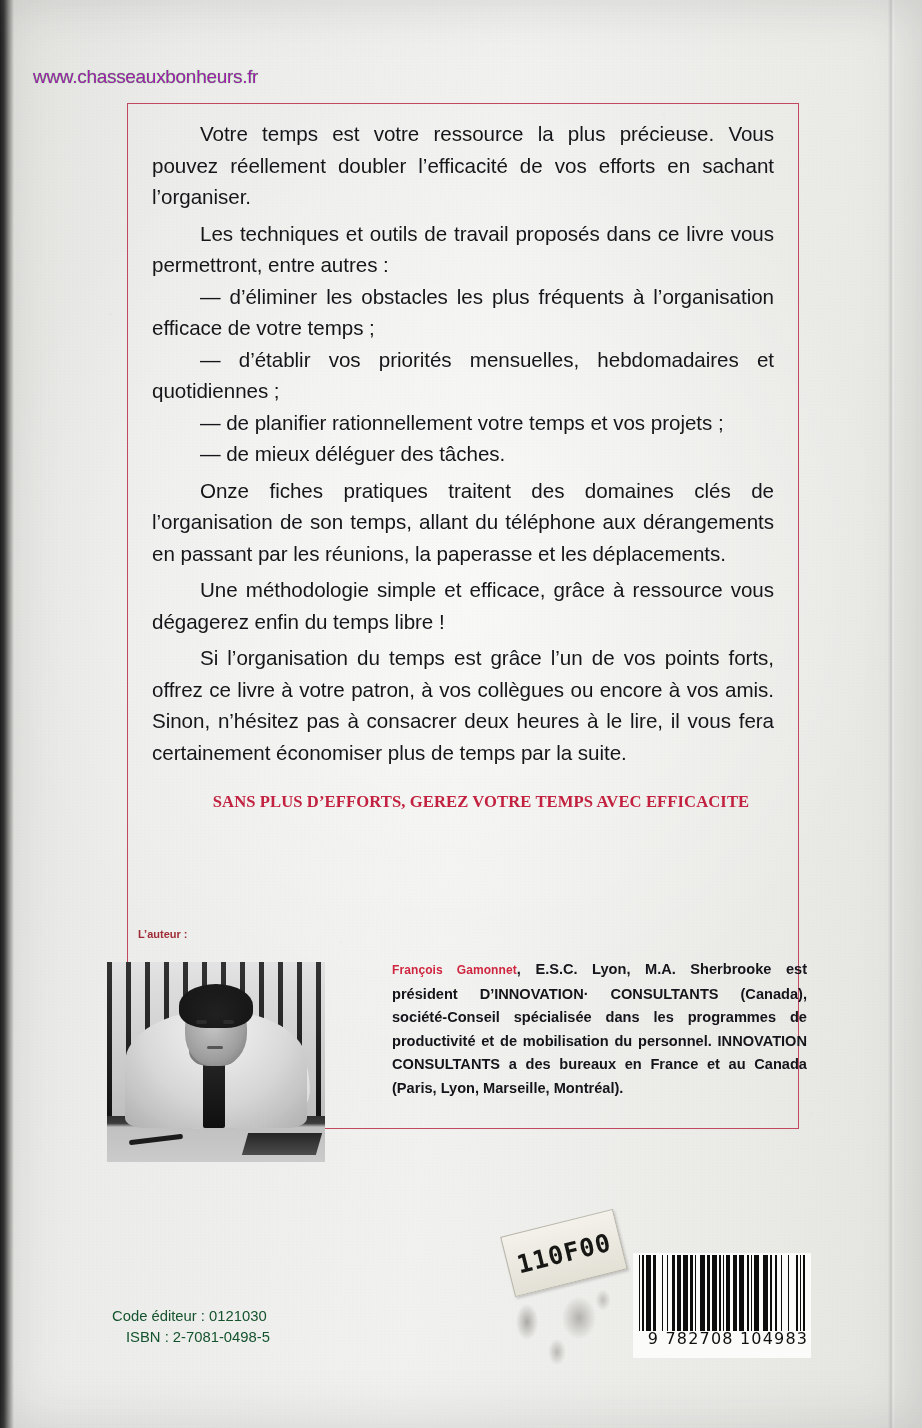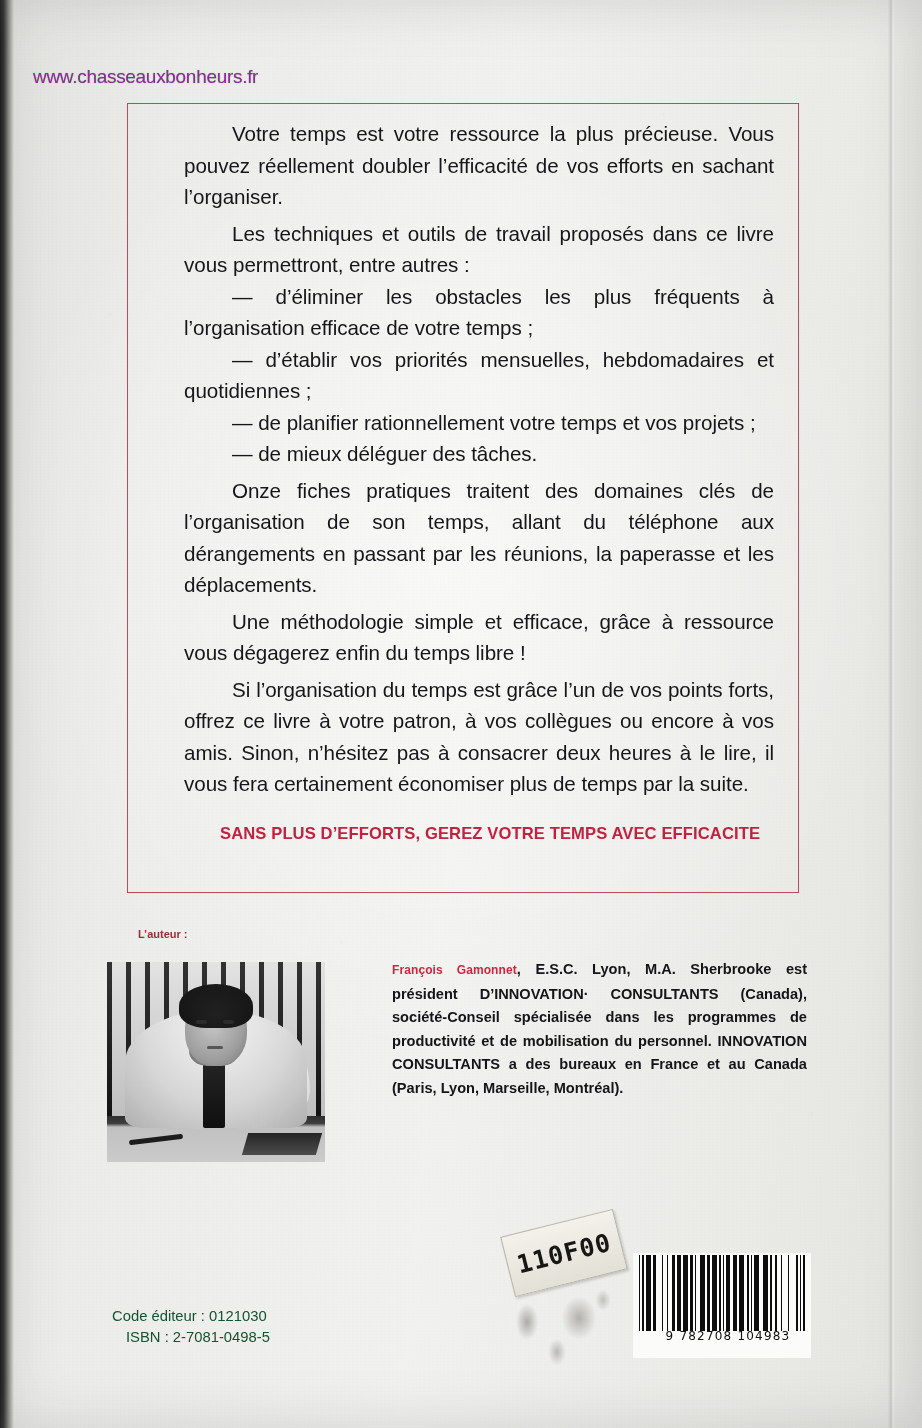--- a/index.html
+++ b/index.html
@@ -75,25 +75,24 @@
     white-space: nowrap;
     z-index: 40;
   }
 
   
   #blurb-box {
     position: absolute;
     left: 127px;
     top: 103px;
     width: 672px;
-    height: 790px;
+    height: 1026px;
     border: 1.6px solid #c2485f;
     box-sizing: border-box;
     z-index: 10;
-    padding-left: 32px;
   }
   #blurb-inner {
     padding: 14px 24px 0 24px;
   }
   .para {
     margin: 0 0 5px 0;
     text-indent: 48px;
     font-size: 20.6px;
     line-height: 31.5px;
     color: #16161a;
@@ -101,22 +100,23 @@
     letter-spacing: -0.05px;
   }
   .para.nogap { margin-bottom: 0; }
   .para.dash { text-indent: 48px; }
   #slogan {
     margin: 24px 0 0 0;
     font-size: 16.6px;
     font-weight: bold;
     color: #c2223f;
     letter-spacing: 0.1px;
-    text-align: left;
+    text-align: center;
     padding-left: 36px;
+    font-family: Liberation Serif, serif;
   }
 
   
   #author-label {
     position: absolute;
     left: 138px;
     top: 928px;
     font-size: 11px;
     font-weight: bold;
     color: #9e2b35;
@@ -335,21 +335,21 @@
     top: 0;
     height: 100%;
     background: #0d0d0d;
     display: block;
   }
   #barcode-digits {
     position: absolute;
     left: 0; top: 76px;
     width: 190px;
     font-family: "DejaVu Sans", sans-serif;
-    font-size: 12px;
+    font-size: 16px;
     color: #101010;
     letter-spacing: 1.2px;
     text-align: center;
   }
 </style>
 </head>
 <body>
 
 <div id="page">
 

